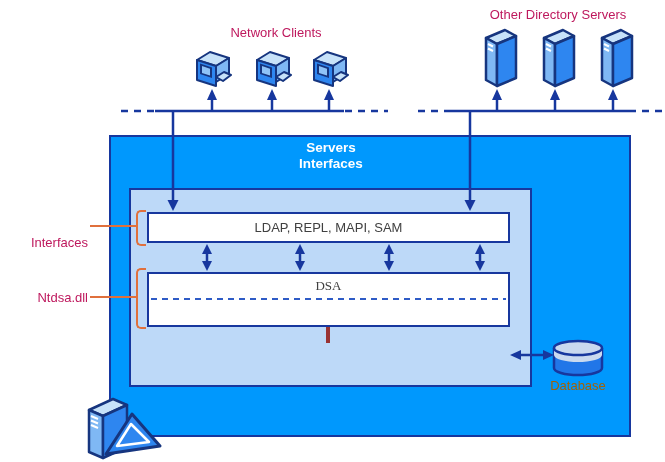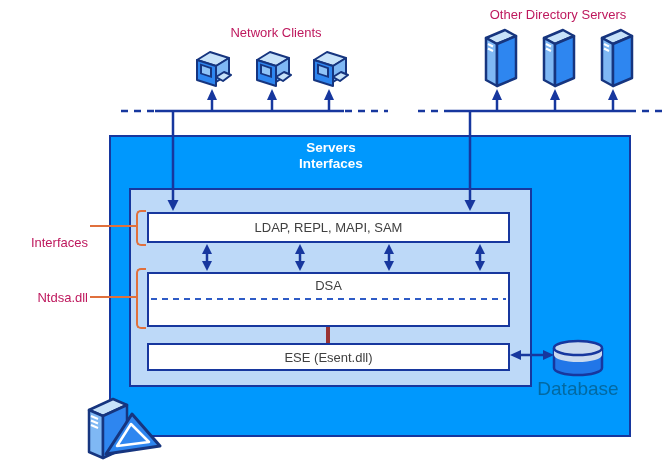--- a/index.html
+++ b/index.html
@@ -13,28 +13,28 @@
             background: #0098FD; border: 2px solid #17379E; }
   .dc-title { left: 231px; top: 140px; width: 200px; text-align: center;
               font-size: 13.5px; font-weight: bold; color: #ffffff; line-height: 16px; }
   .inner-box { left: 129px; top: 188px; width: 403px; height: 199px;
                background: #BDD9F8; border: 2px solid #17379E; }
   .wbox { position: absolute; background: #ffffff; border: 2px solid #17379E;
           display: flex; align-items: center; justify-content: center;
           font-size: 13px; color: #404040; }
   .ldap-box { left: 147px; top: 212px; width: 363px; height: 31px; }
   .dsa-box  { left: 147px; top: 272px; width: 363px; height: 55px;
-              flex-direction: column; justify-content: space-between; padding: 4px 0; }
+              flex-direction: column; justify-content: space-between; padding: 4px 0; font-family: Liberation Serif, serif; }
   .ese-box  { left: 147px; top: 343px; width: 363px; height: 28px; }
   .dsa-row { width: 100%; text-align: center; }
   .red-conn { left: 326px; top: 327px; width: 4px; height: 16px; background: #993333; }
   .leader { height: 2px; background: #E0703C; }
   .bracket { width: 10px; border-left: 2px solid #E0703C; border-top: 2px solid #E0703C;
              border-bottom: 2px solid #E0703C; border-radius: 5px 0 0 5px; }
-  .db-label { font-size: 19px; color: #0369a1; }
+  .db-label { font-size: 13px; color: #a16207; }
   svg { display: block; }
 </style>
 </head>
 <body>
 
 <div class="canvas">
 
   <div class="abs dc-box"></div>
   <div class="abs dc-title">
     <div>Servers</div>
@@ -44,23 +44,20 @@
   <div class="abs inner-box"></div>
 
   <div class="wbox ldap-box">
     <span>LDAP, REPL, MAPI, SAM</span>
   </div>
 
   <div class="wbox dsa-box">
     <div class="dsa-row">DSA</div>
   </div>
 
-  <div class="wbox ese-box">
-    <span>ESE (Esent.dll)</span>
-  </div>
 
   <div class="abs red-conn"></div>
 
   <div class="abs txt center" style="left:196px; top:25px; width:160px;">Network Clients</div>
   <div class="abs txt center" style="left:458px; top:7px; width:200px;">Other Directory Servers</div>
 
   <div class="abs txt right" style="left:0; top:219px; width:88px;margin-top:16px;">Interfaces</div>
   <div class="abs leader" style="left:90px; top:225px; width:47px;"></div>
   <div class="abs bracket" style="left:136px; top:210px; height:36px;"></div>
 

